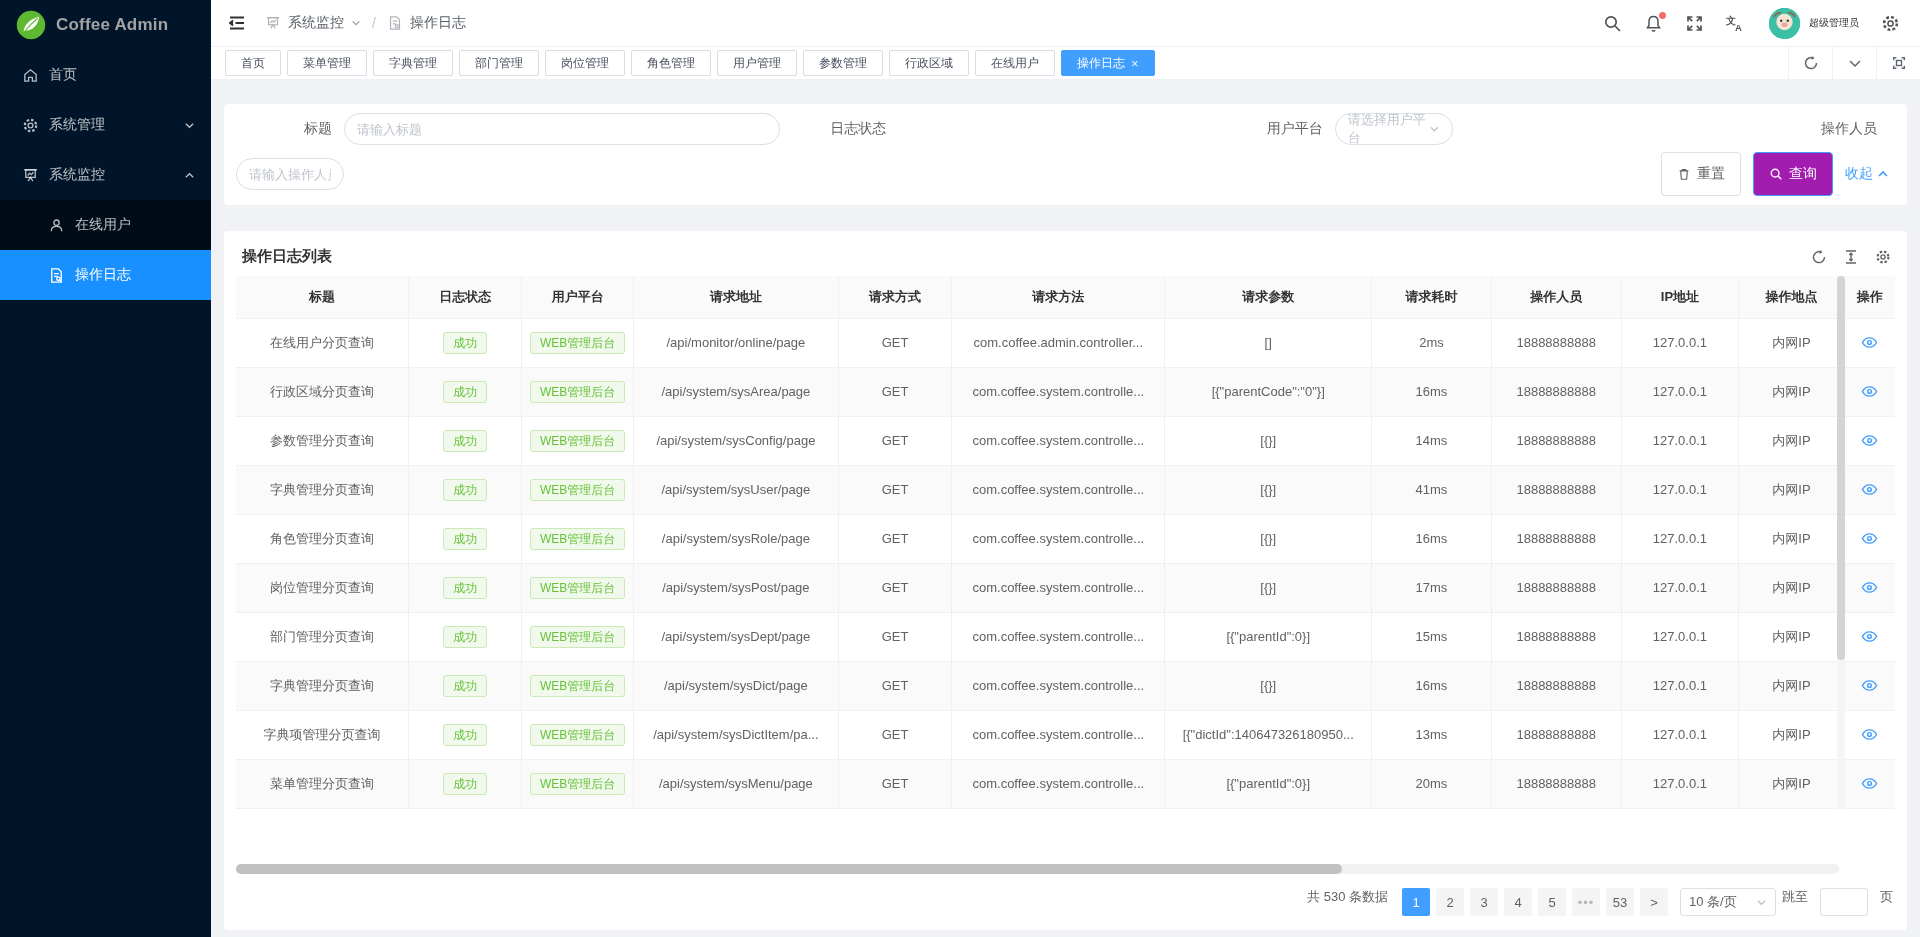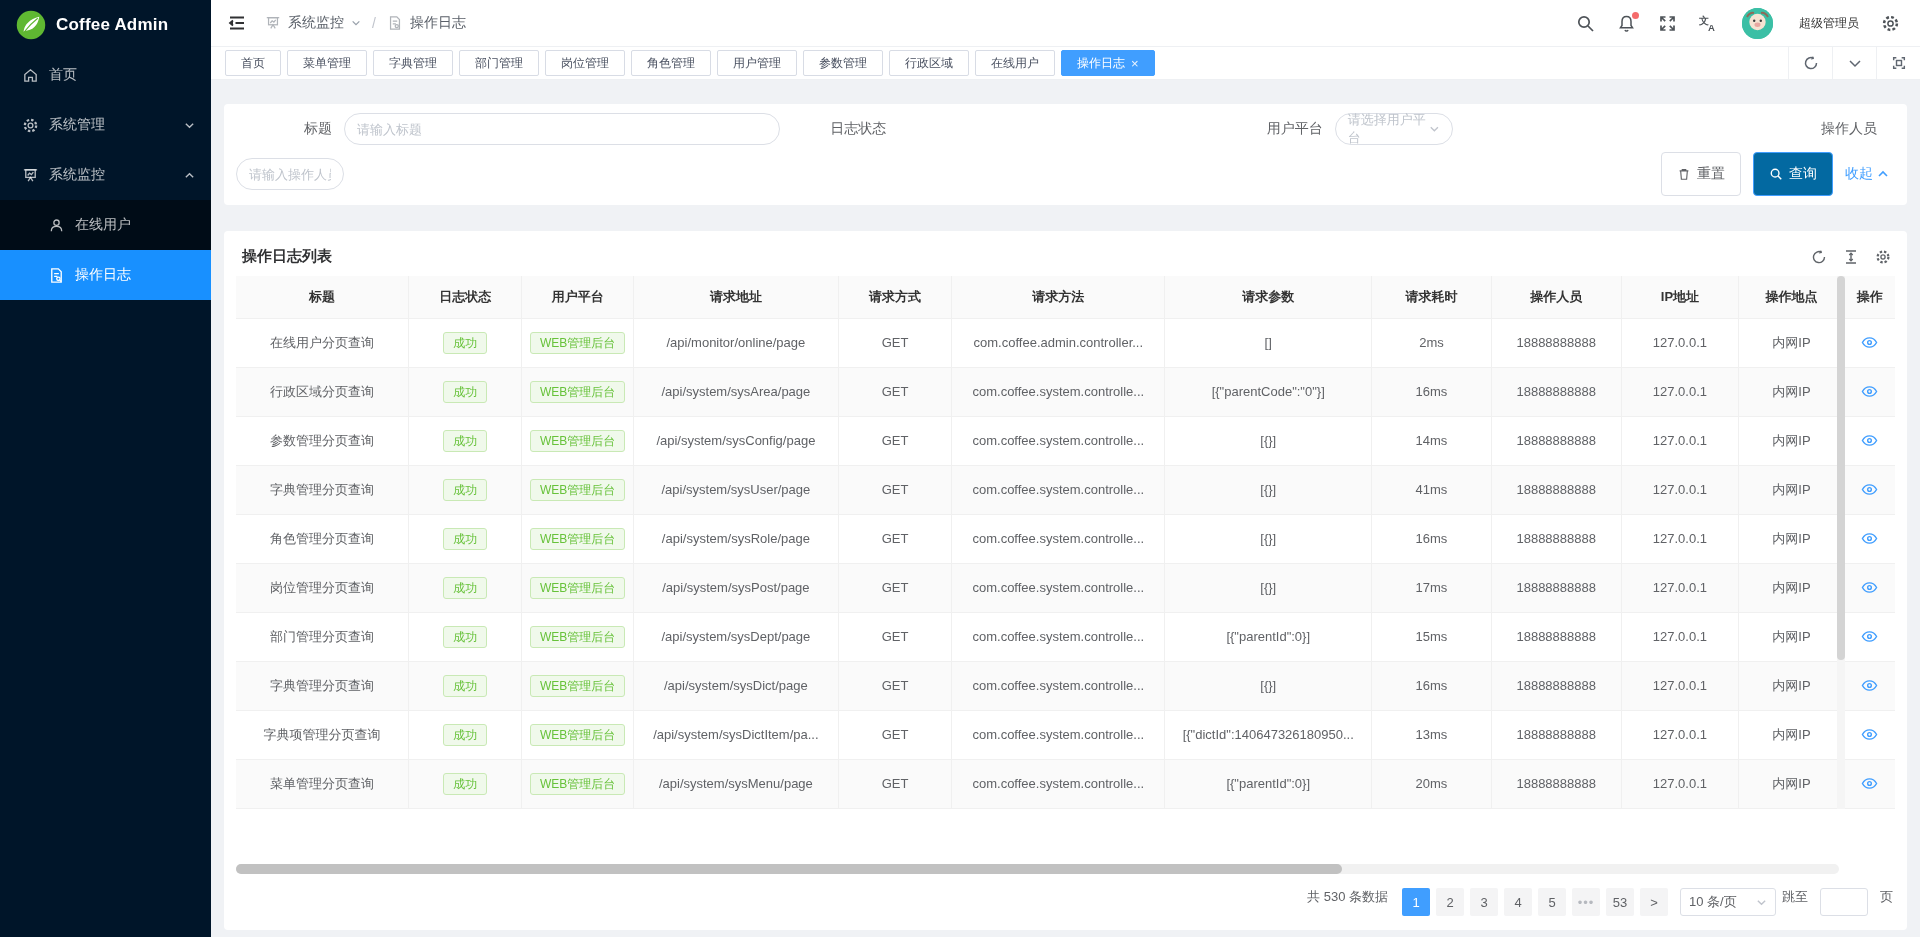--- a/index.html
+++ b/index.html
@@ -3,21 +3,21 @@
 <meta charset="utf-8">
 <style>
   * { margin:0; padding:0; box-sizing:border-box; }
   html,body { width:1920px; height:937px; overflow:hidden; }
   body { font-family:"Liberation Sans","DejaVu Sans",sans-serif; font-size:14px; color:#303133; background:#f0f2f5; }
   .app { display:flex; width:100%; height:100%; }
 
   
   .sidebar { width:211px; height:100%; background:#001529; flex-shrink:0; color:rgba(255,255,255,.72); }
   .logo { height:50px; display:flex; align-items:center; gap:10px; padding-left:16px; cursor:pointer; }
-  .logo-text { color:#ffffff; font-weight:bold; font-size:17px; letter-spacing:.2px; }
+  .logo-text { color:#a3a3a3; font-weight:bold; font-size:17px; letter-spacing:.2px; }
   .menu-item { height:50px; display:flex; align-items:center; gap:10px; padding:0 16px 0 22px; font-size:14px; cursor:pointer; }
   .menu-item .grow { flex:1; }
   .submenu { background:#000c17; }
   .menu-item.sub { padding-left:48px; }
   .menu-item.active { background:#1890ff; color:#fff; }
   .micon { width:17px; height:17px; flex-shrink:0; }
 
   
   .main { flex:1; display:flex; flex-direction:column; height:100%; min-width:0; }
 
@@ -25,21 +25,21 @@
   .topbar { height:47px; background:#fff; border-bottom:1px solid #eef0f3; display:flex; align-items:center; padding:0 20px 0 16px; flex-shrink:0; }
   .fold { width:20px; height:20px; cursor:pointer; margin-right:18px; }
   .crumb { display:flex; align-items:center; gap:7px; color:#5a6069; font-size:14px; }
   .crumb .cicon { width:16px; height:16px; opacity:.55; }
   .crumb .sep { color:#c0c4cc; margin:0 4px; }
   .topbar .spacer { flex:1; }
   .hicon { width:19px; height:19px; cursor:pointer; position:relative; margin-left:22px; color:#4e5358; }
   .bell-wrap { position:relative; margin-left:22px; cursor:pointer; }
   .bell-dot { position:absolute; top:-2px; right:-3px; width:7px; height:7px; background:#f56c6c; border-radius:50%; }
   .avatar { width:31px; height:31px; border-radius:50%; background:#3bbfa5; margin-left:24px; cursor:pointer; overflow:hidden; flex-shrink:0; }
-  .uname { margin-left:26px; font-size:12px; color:#333; cursor:pointer; }
+  .uname { margin-left:9px; font-size:10px; color:#333; cursor:pointer; }
 
   
   .tabbar { height:33px; background:#fff; border-bottom:1px solid #eef0f3; display:flex; align-items:center; padding-left:14px; flex-shrink:0; }
   .tab-list { display:flex; gap:6px; align-items:center; flex:1; }
   .tab { height:26px; padding:0 15px; border:1px solid #d8dce5; background:#fff; color:#495060; font-size:12px; display:flex; align-items:center; gap:6px; cursor:pointer; border-radius:2px; white-space:nowrap; }
   .tab.active { background:#409eff; border-color:#409eff; color:#fff; }
   .tab-close { font-size:13px; line-height:1; opacity:.9; cursor:pointer; }
   .tab-controls { display:flex; height:100%; flex-shrink:0; }
   .tc-btn { width:44px; height:100%; border-left:1px solid #eef0f3; display:flex; align-items:center; justify-content:center; cursor:pointer; color:#5f6670; }
   .tc-btn svg { width:16px; height:16px; }
@@ -54,21 +54,21 @@
   .flabel { text-align:right; padding-right:12px; font-size:14px; color:#606266; white-space:nowrap; }
   .finput, .fselect { height:32px; border:1px solid #dcdfe6; border-radius:16px; background:#fff; display:flex; align-items:center; padding:0 12px; font-size:13px; width:100%; }
   input.finput { outline:none; color:#606266; }
   input.finput::placeholder { color:#bfc4cc; }
   .fselect { justify-content:space-between; cursor:pointer; }
   .fselect .ph { color:#bfc4cc; }
   .fselect svg { width:12px; height:12px; color:#c0c4cc; }
   .factions { grid-column:3 / 7; display:flex; justify-content:flex-end; align-items:center; gap:12px; }
   .btn { height:44px; border-radius:4px; display:inline-flex; align-items:center; gap:6px; padding:0 15px; font-size:14px; cursor:pointer; border:1px solid #dcdfe6; background:#fff; color:#606266; }
   .btn svg { width:14px; height:14px; }
-  .btn-primary { background:#0369a1; border-color:#409eff; color:#fff; }
+  .btn-primary { background:#a21caf; border-color:#409eff; color:#fff; }
   .link-collapse { color:#409eff; font-size:14px; display:inline-flex; align-items:center; gap:4px; cursor:pointer; }
   .link-collapse svg { width:12px; height:12px; }
 
   
   .table-card { flex:1; padding:12px; display:flex; flex-direction:column; min-height:0; }
   .card-head { display:flex; align-items:center; justify-content:space-between; padding:4px 4px 10px 6px; }
   .tbl-title { font-size:15px; font-weight:bold; color:#303133; }
   .head-tools { display:flex; gap:16px; color:#5f6368; }
   .head-tools svg { width:16px; height:16px; cursor:pointer; }
 

